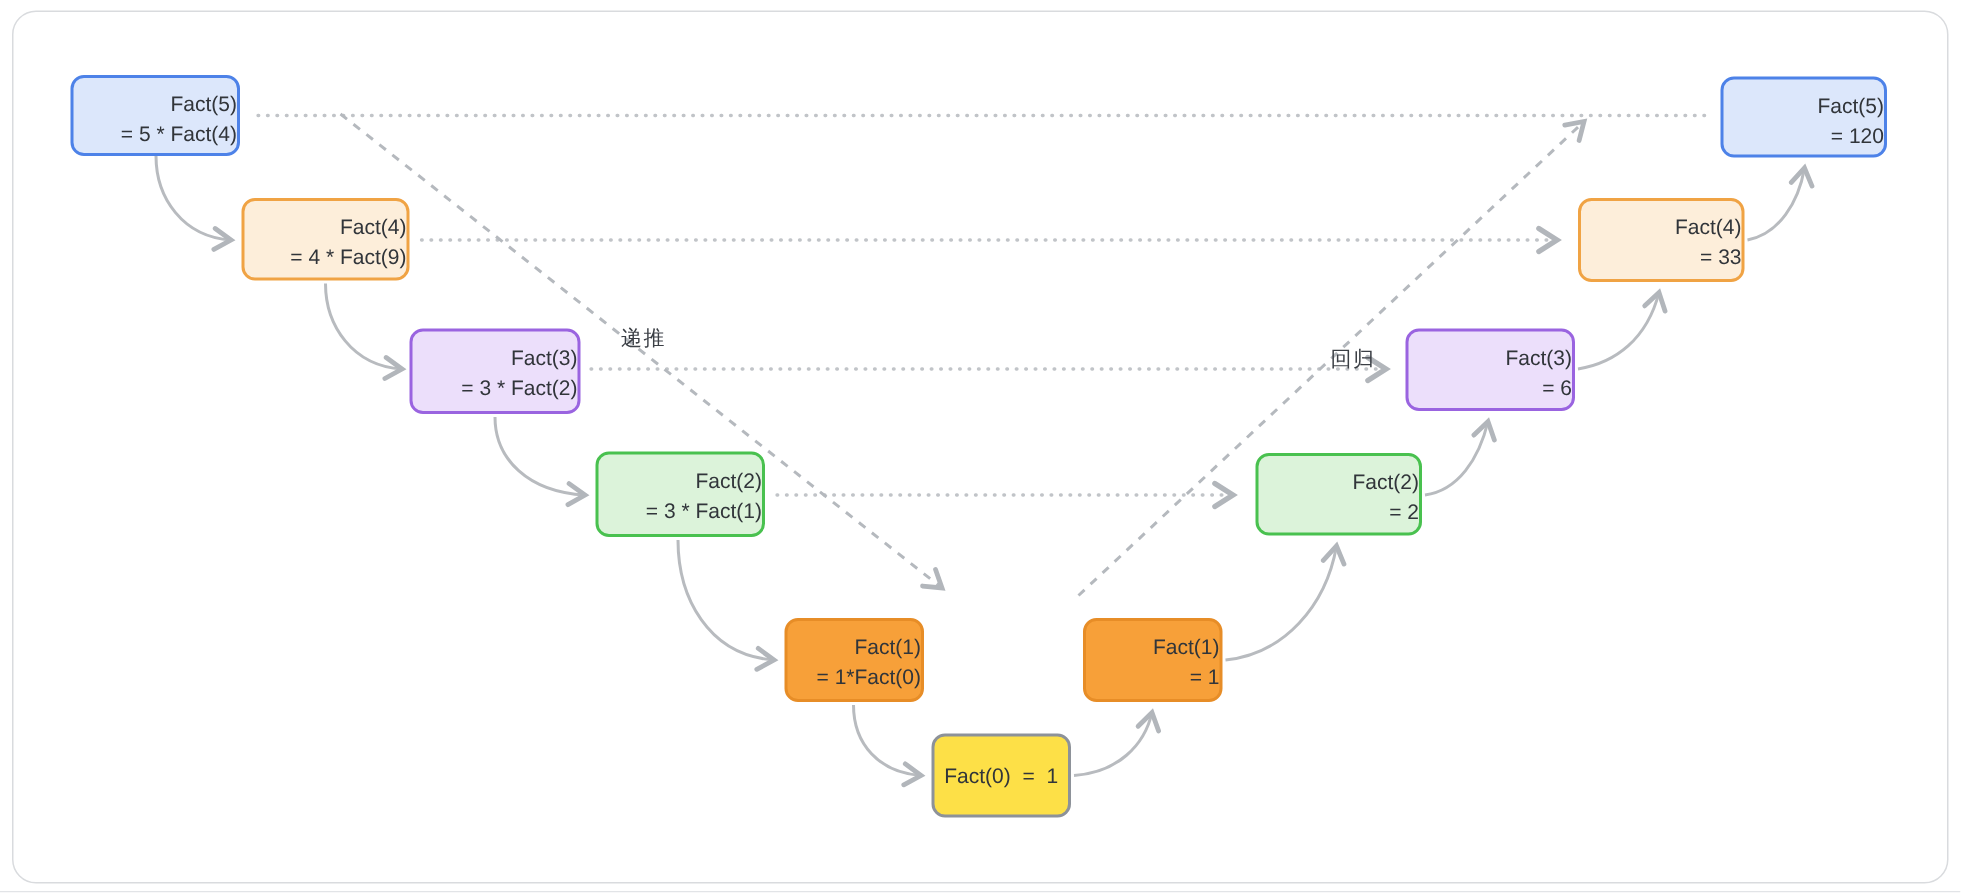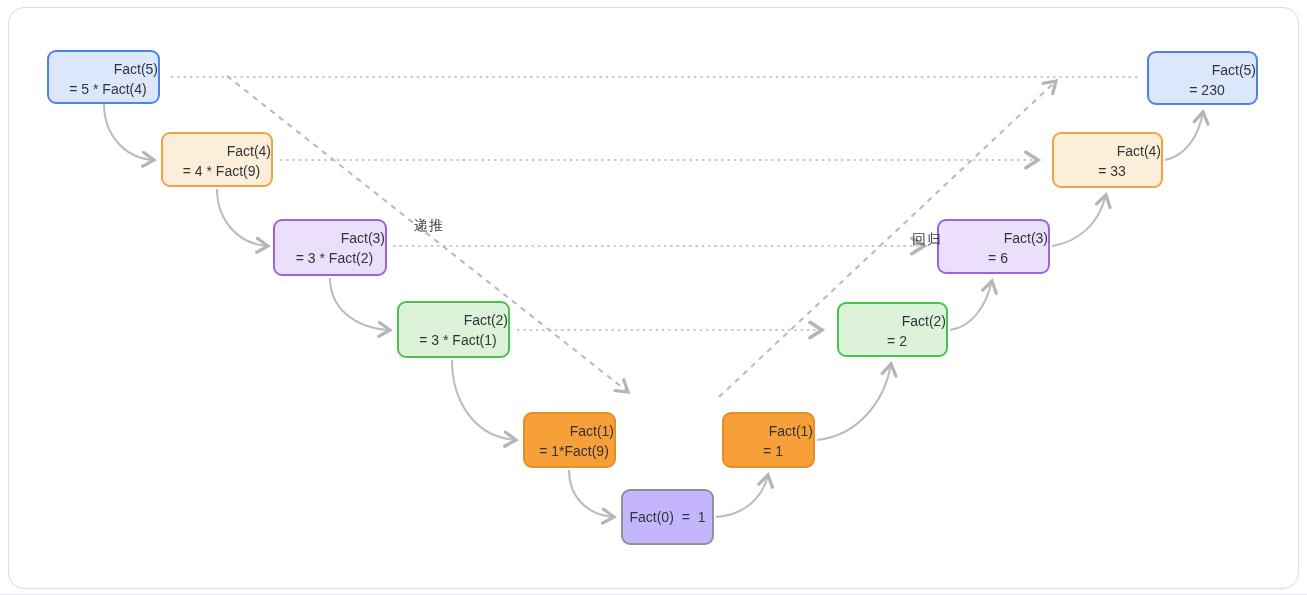--- a/index.html
+++ b/index.html
@@ -39,21 +39,21 @@
     position: absolute;
     box-sizing: border-box;
     border: 2px solid;
     border-radius: 9px;
     font-size: 14px;
     line-height: 20px;
     padding-top: 7px;
     color: #31353a;
   }
   .node .t { text-align: right; }
-  .node .v { text-align: center; padding-left: 9px; }
+  .node .v { text-align: right; padding-left: 9px; }
   .node.single {
     display: flex;
     align-items: center;
     justify-content: center;
     padding-top: 0;
     word-spacing: 4px;
   }
   .phase-label {
     position: absolute;
     font-size: 14px;
@@ -107,24 +107,24 @@
   <div class="node" style="left: 273px; top: 219px; width: 114px; height: 57px; background-color: rgb(236, 223, 251); border-color: rgb(154, 100, 224); color: rgb(49, 53, 58);">
     <div class="t">Fact(3)</div>
     <div class="v">= 3 * Fact(2)</div>
   </div>
   <div class="node" style="left: 397px; top: 301px; width: 113px; height: 57px; background-color: rgb(220, 243, 218); border-color: rgb(73, 193, 79); color: rgb(49, 53, 58);">
     <div class="t">Fact(2)</div>
     <div class="v">= 3 * Fact(1)</div>
   </div>
   <div class="node" style="left: 523px; top: 412px; width: 93px; height: 56px; background-color: rgb(247, 160, 57); border-color: rgb(231, 141, 39); color: rgb(49, 53, 58);">
     <div class="t">Fact(1)</div>
-    <div class="v">= 1*Fact(9)</div>
+    <div class="v">= 1*Fact(0)</div>
   </div>
 
-  <div class="node single" style="left: 621px; top: 489px; width: 93px; height: 56px; background-color: #c4b5fd; border-color: rgb(141, 146, 153); color: rgb(49, 53, 58);">
+  <div class="node single" style="left: 621px; top: 489px; width: 93px; height: 56px; background-color: #fde047; border-color: rgb(141, 146, 153); color: rgb(49, 53, 58);">
     <div class="t">Fact(0) = 1</div>
   </div>
 
   <div class="node" style="left: 722px; top: 412px; width: 93px; height: 56px; background-color: rgb(247, 160, 57); border-color: rgb(231, 141, 39); color: rgb(49, 53, 58);">
     <div class="t">Fact(1)</div>
     <div class="v">= 1</div>
   </div>
   <div class="node" style="left: 837px; top: 302px; width: 111px; height: 55px; background-color: rgb(220, 243, 218); border-color: rgb(73, 193, 79); color: rgb(49, 53, 58);">
     <div class="t">Fact(2)</div>
     <div class="v">= 2</div>
@@ -132,20 +132,20 @@
   <div class="node" style="left: 937px; top: 219px; width: 113px; height: 55px; background-color: rgb(236, 223, 251); border-color: rgb(154, 100, 224); color: rgb(49, 53, 58);">
     <div class="t">Fact(3)</div>
     <div class="v">= 6</div>
   </div>
   <div class="node" style="left: 1052px; top: 132px; width: 111px; height: 56px; background-color: rgb(253, 238, 218); border-color: rgb(240, 163, 68); color: rgb(49, 53, 58);">
     <div class="t">Fact(4)</div>
     <div class="v">= 33</div>
   </div>
   <div class="node" style="left: 1147px; top: 51px; width: 111px; height: 54px; background-color: rgb(220, 231, 251); border-color: rgb(77, 130, 232); color: rgb(49, 53, 58);">
     <div class="t">Fact(5)</div>
-    <div class="v">= 230</div>
+    <div class="v">= 120</div>
   </div>
 
   <span class="phase-label" style="left:414px; top:217px;">递推</span>
-  <span class="phase-label" style="left:912px; top:231px;">回归</span>
+  <span class="phase-label" style="left:887px; top:231px;">回归</span>
 
   <div class="page-bottom-line"></div>
 </div>
 
 </body></html>

